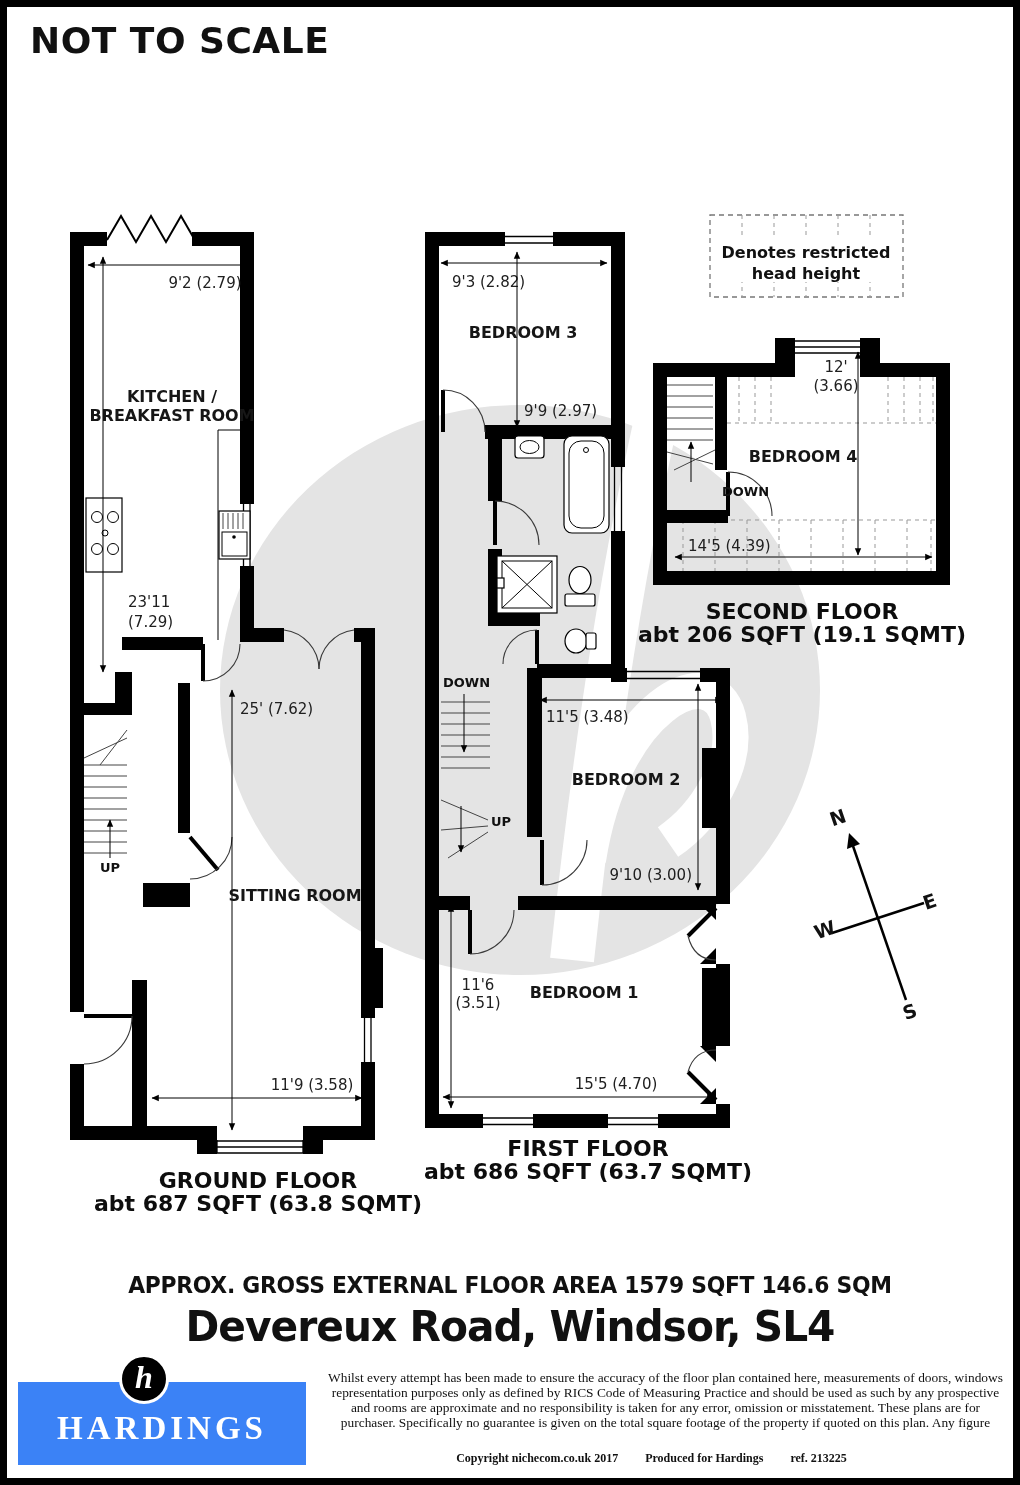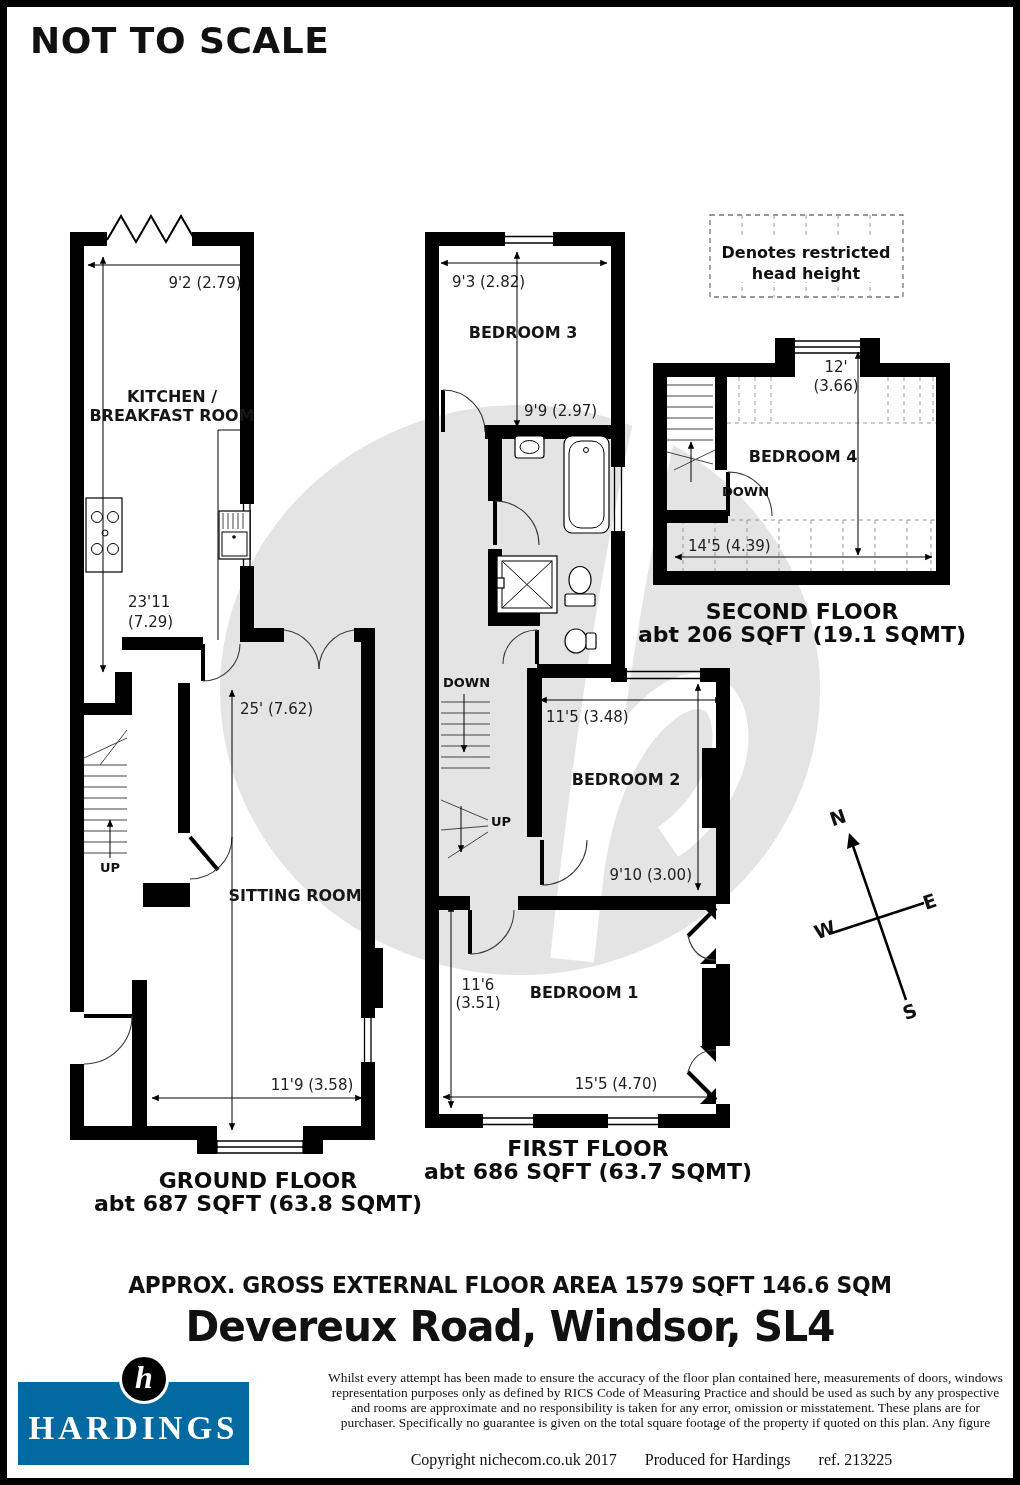--- a/index.html
+++ b/index.html
@@ -22,33 +22,33 @@
   .t-dim{font:400 15px "DejaVu Sans",sans-serif;fill:#202020;}
   .t-floor{font:700 22px "DejaVu Sans",sans-serif;fill:#0d0d0d;text-anchor:middle;}
   .t-stair{font:700 13px "DejaVu Sans",sans-serif;fill:#111;}
   .t-compass{font:700 19px "DejaVu Sans",sans-serif;fill:#111;text-anchor:middle;}
   .t-legend{font:700 16px "DejaVu Sans",sans-serif;fill:#111;text-anchor:middle;}
   
   .gross{position:absolute;left:0;width:1020px;top:1272px;text-align:center;
          font-weight:700;font-size:23px;letter-spacing:-.3px;transform:scaleX(.95);}
   .address{position:absolute;left:0;width:1020px;top:1302px;text-align:center;
            font-weight:700;font-size:42px;letter-spacing:-1px;transform:scaleX(.97);}
-  .logo-box{position:absolute;left:18px;top:1382px;width:231px;height:83px;background:#0369a1;
+  .logo-box{position:absolute;left:18px;top:1382px;width:288px;height:83px;background:#3b82f6;
             display:flex;align-items:center;justify-content:center;}
   .logo-text{color:#fff;font-family:"Liberation Serif",serif;font-weight:700;font-size:33px;
              letter-spacing:4px;padding-top:10px;}
   .logo-circle{position:absolute;left:119px;top:1354px;width:44px;height:44px;background:#000;
                border:3px solid #fff;border-radius:50%;display:flex;align-items:center;
                justify-content:center;}
   .logo-initial{color:#fff;font-family:"Liberation Serif",serif;font-style:italic;
                 font-weight:700;font-size:32px;line-height:1;padding-bottom:4px;}
   .disclaimer{position:absolute;left:299px;width:733px;top:1370px;text-align:center;
               font-family:"Liberation Serif",serif;font-size:13.4px;line-height:15px;}
   .copyright{position:absolute;left:285px;width:733px;top:1451px;text-align:center;
-             font-family:"Liberation Serif",serif;font-weight:400;font-size:16px;}
+             font-family:"Liberation Serif",serif;font-weight:700;font-size:12px;}
   .copyright span{margin:0 12px;}
 </style>
 </head>
 <body>
 
 <div class="page">
 
   <div class="nts">NOT TO SCALE</div>
 
   <svg width="1020" height="1485" viewBox="0 0 1020 1485">

